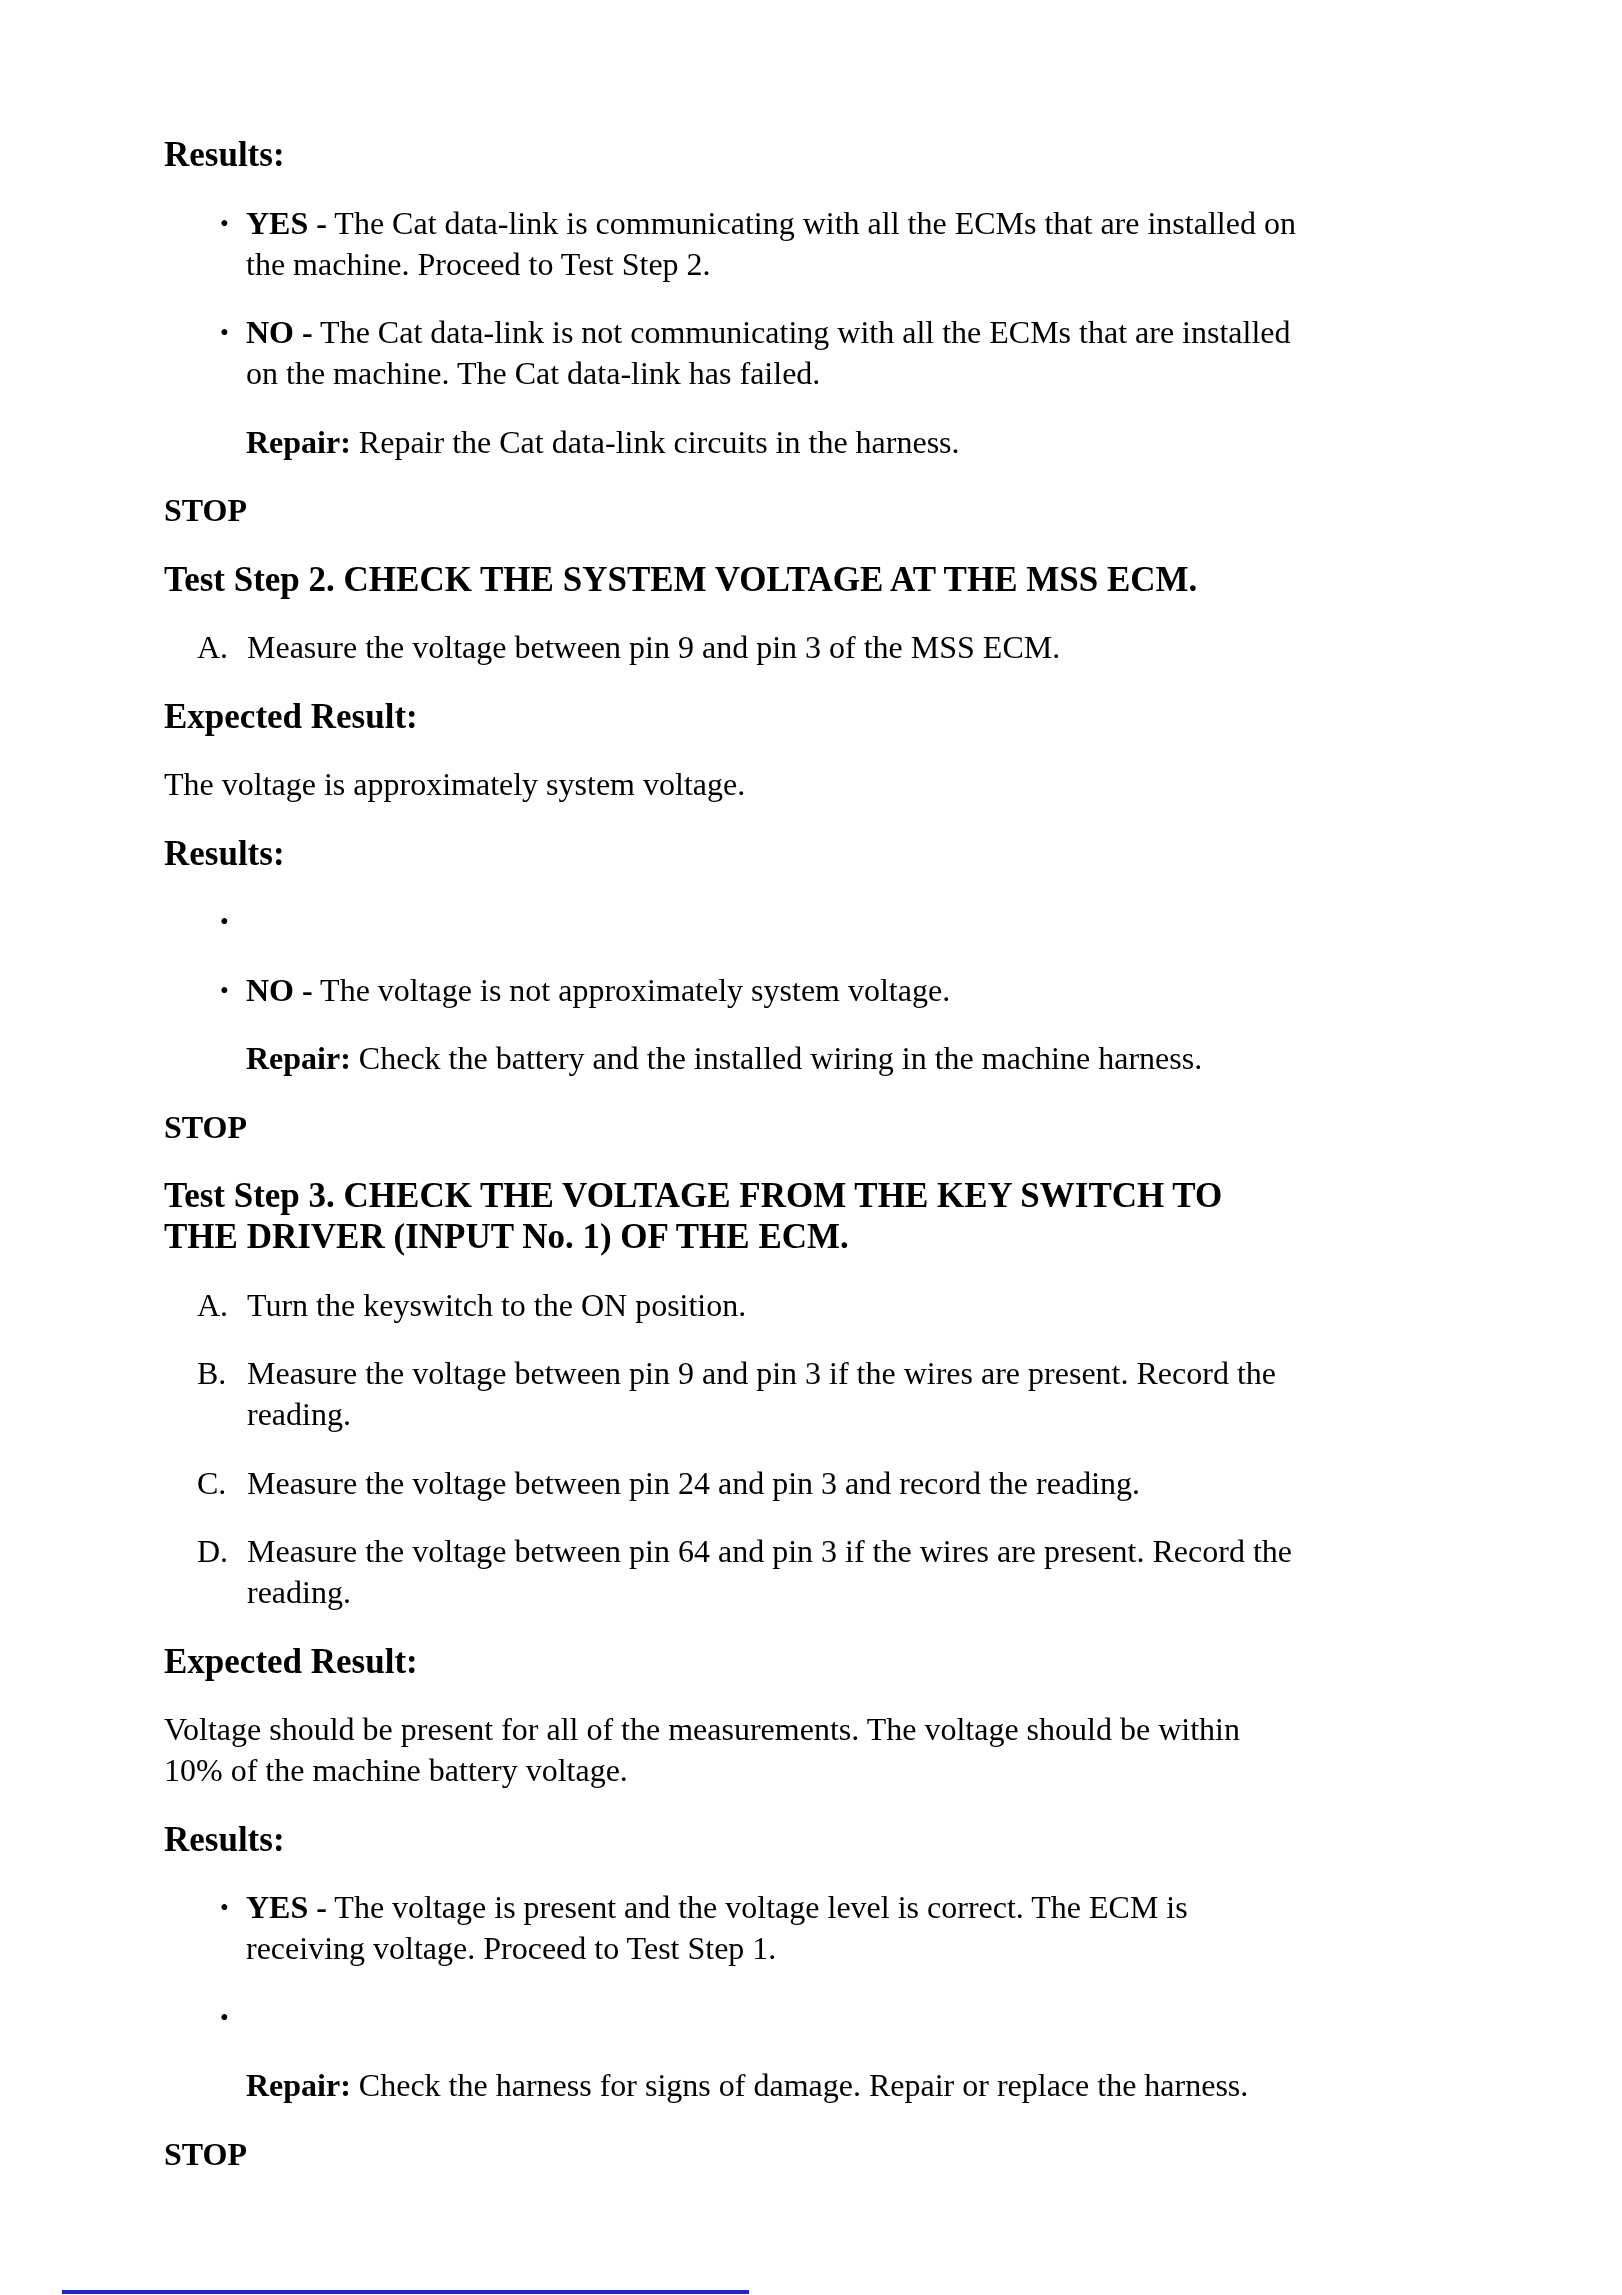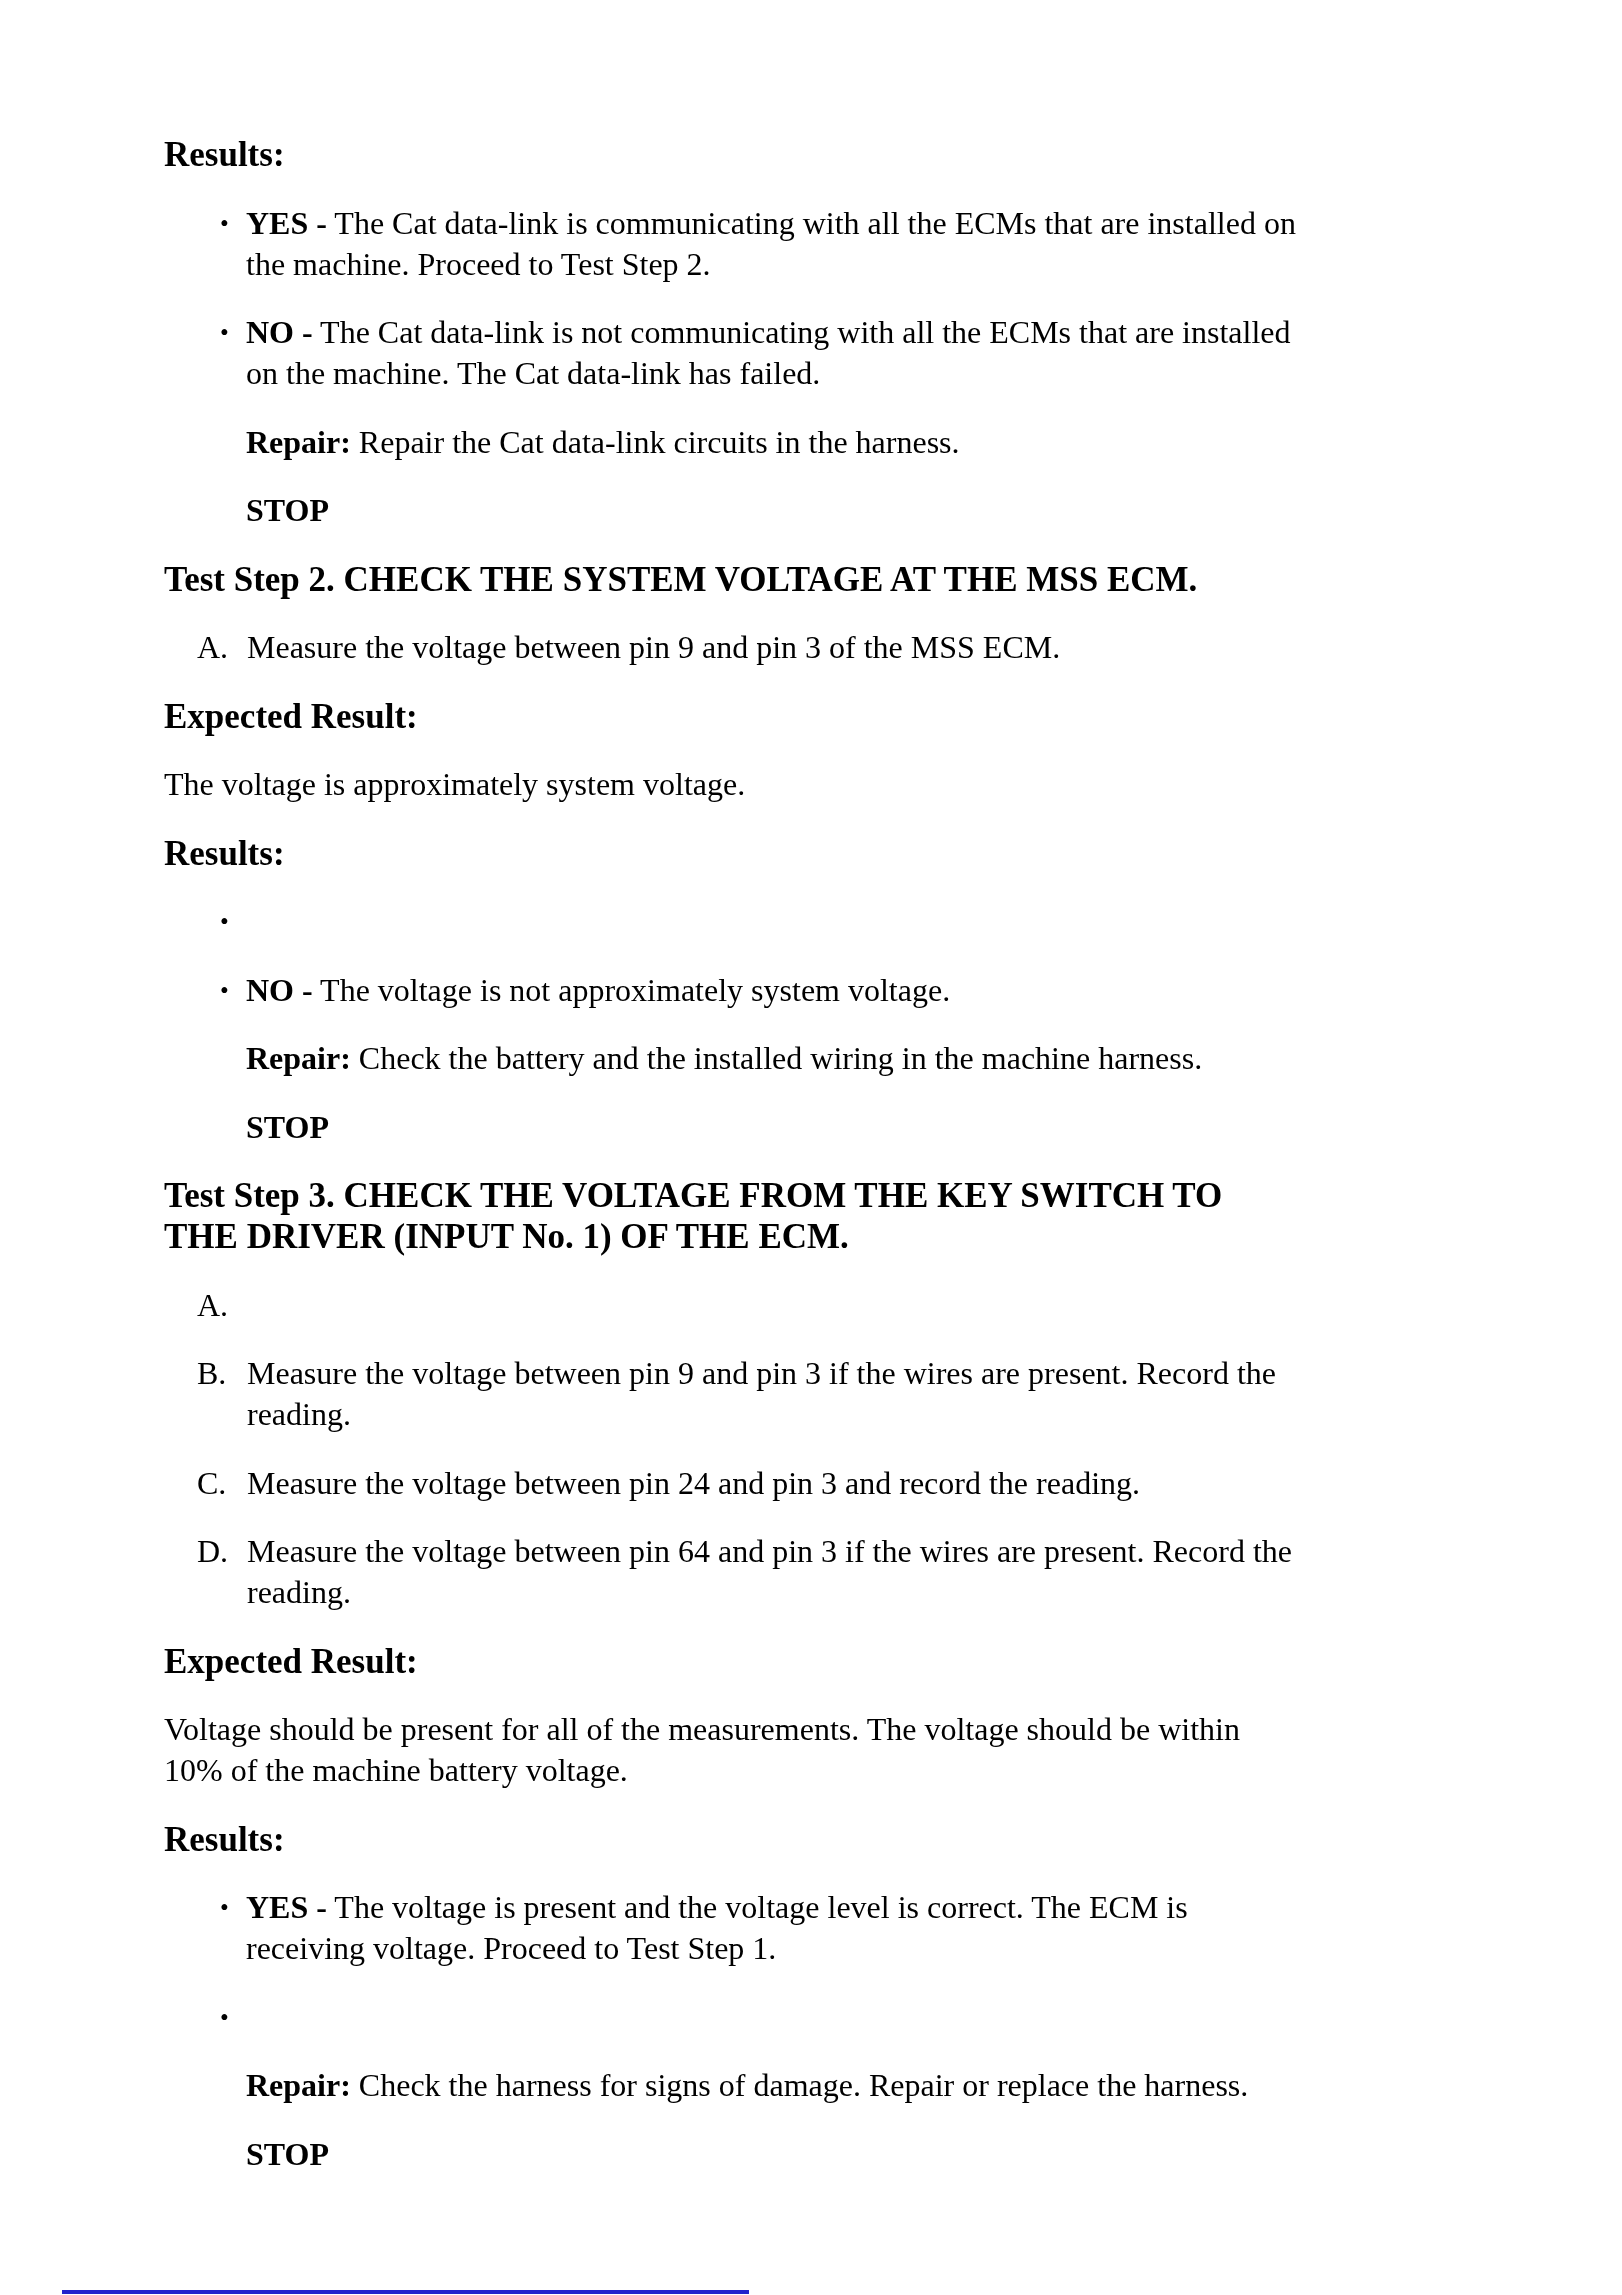--- a/index.html
+++ b/index.html
@@ -50,21 +50,20 @@
     margin-left: 33px;
   }
   .alpha-letter {
     flex: none;
     width: 50px;
   }
   .note-block {
     margin-left: 82px;
   }
   .stop-block {
-    margin-left: 82px;
     font-weight: bold;
   }
   .bold { font-weight: bold; }
   .bottom-rule {
     position: absolute;
     left: 62px;
     bottom: 1.3px;
     width: 687px;
     height: 3.3px;
   }
@@ -98,20 +97,21 @@
       </div>
       <div class="block bullet-item">
         <span class="bullet-marker">•</span>
         <span class="bullet-text"><span class="bold">NO -</span> <span>The voltage is not approximately system voltage.</span></span>
       </div>
       <p class="block note-block"><span class="bold">Repair:</span> <span>Check the battery and the installed wiring in the machine harness.</span></p>
       <p class="block stop-block">STOP</p>
       <p class="block heading">Test Step 3. CHECK THE VOLTAGE FROM THE KEY SWITCH TO THE DRIVER (INPUT No. 1) OF THE ECM.</p>
       <div class="block alpha-item">
         <span class="alpha-letter">A.</span>
+        <span class="alpha-text">Turn the keyswitch to the ON position.</span>
       </div>
       <div class="block alpha-item">
         <span class="alpha-letter">B.</span>
         <span class="alpha-text">Measure the voltage between pin 9 and pin 3 if the wires are present. Record the reading.</span>
       </div>
       <div class="block alpha-item">
         <span class="alpha-letter">C.</span>
         <span class="alpha-text">Measure the voltage between pin 24 and pin 3 and record the reading.</span>
       </div>
       <div class="block alpha-item">

